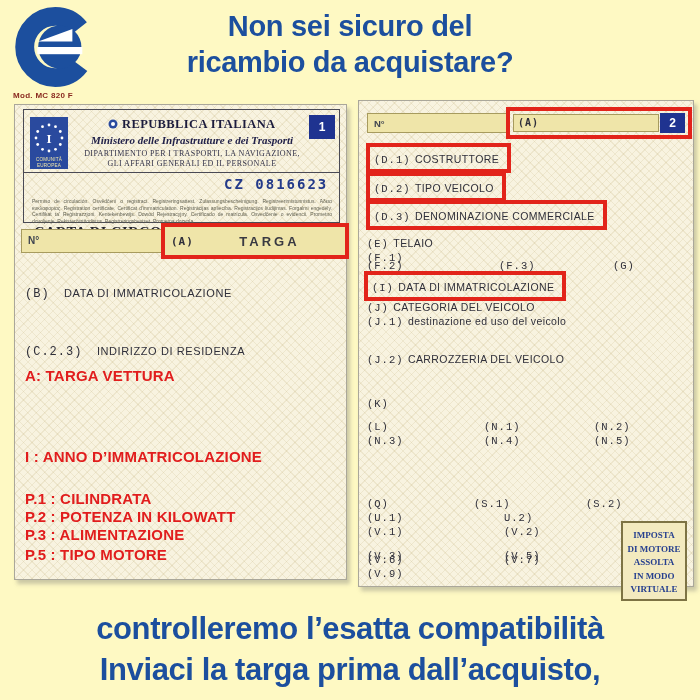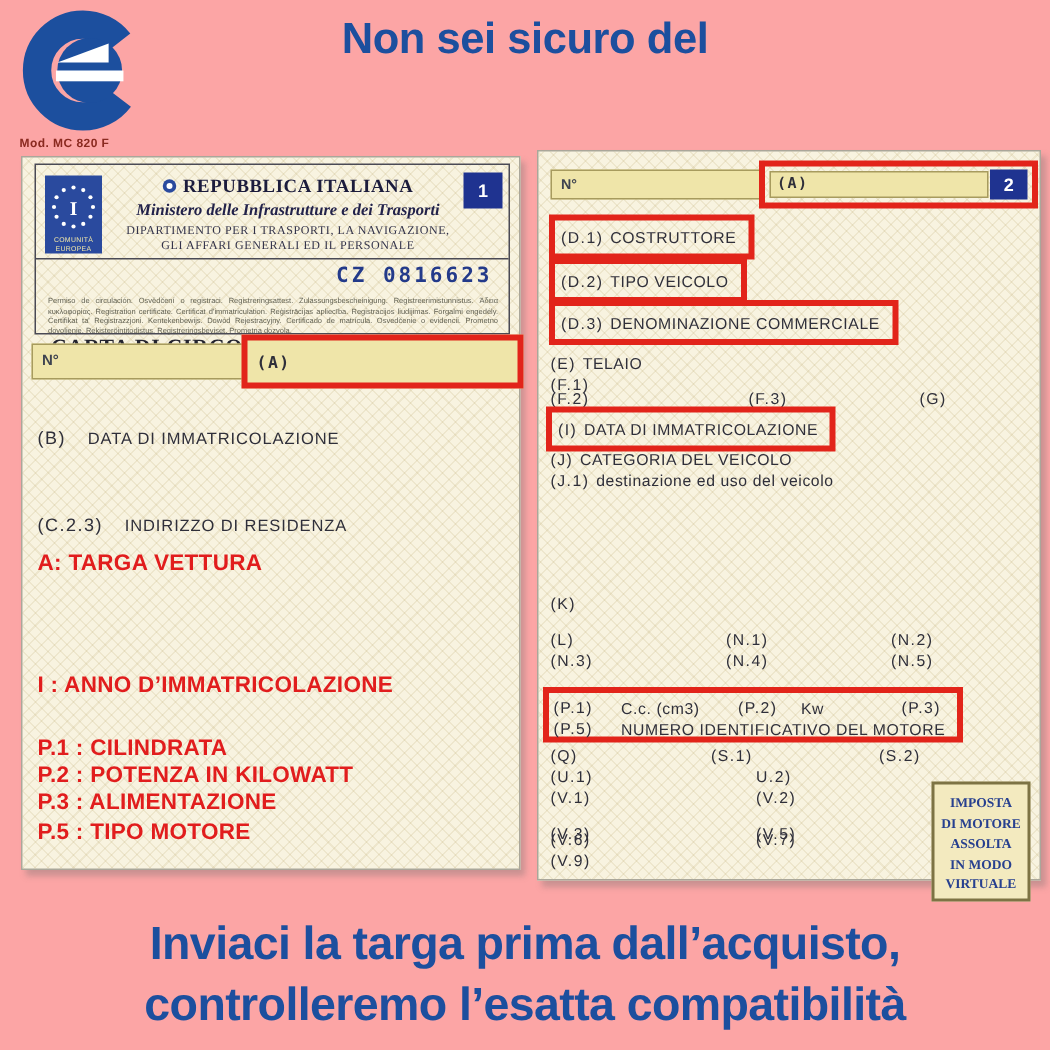--- a/index.html
+++ b/index.html
@@ -1,16 +1,16 @@
 <!DOCTYPE html>
 <html><head>
 <meta charset="utf-8">
 <style>
   html,body{margin:0;padding:0;}
-  .page{position:relative;width:700px;height:700px;background:#fca5a5;overflow:hidden;
+  .page{position:relative;width:700px;height:700px;background:#fef9c3;overflow:hidden;
         font-family:"Liberation Sans",sans-serif;}
   .abs{position:absolute;}
 
   
   .logo{position:absolute;left:10px;top:2px;width:96px;height:90px;}
   .title{position:absolute;left:0;top:8px;width:700px;text-align:center;
          color:#1c4f9e;font-size:29px;font-weight:700;line-height:36px;letter-spacing:-0.3px;}
 
   
   .panel{position:absolute;background-color:#f8f3e0;
@@ -22,21 +22,21 @@
   .doc2{left:358px;top:100px;width:334px;height:485px;overflow:visible;}
   .modlbl{position:absolute;left:13px;top:91px;font-size:8px;font-weight:700;color:#8a2a20;letter-spacing:.3px;}
 
   .yfield{background:#efe5a9;border:1px solid #a79b5e;box-sizing:border-box;}
   .redwrap{border:4px solid #e2241a;box-sizing:border-box;background:#efe5a9;}
   .redline{position:absolute;border:4px solid #e2241a;box-sizing:border-box;
            white-space:nowrap;padding:2px 8px 2px 4px;width:max-content;}
   .navybox{background:#1f3390;color:#ffffff;font-weight:700;text-align:center;
            font-size:12px;box-sizing:border-box;}
 
-  .code{font-family:Liberation Sans, sans-serif;font-size:10.5px;letter-spacing:1px;
+  .code{font-family:Liberation Mono, monospace;font-size:10.5px;letter-spacing:1px;
         color:#2f2f3a;white-space:nowrap;text-align:right;}
   .lbl{font-size:10.5px;letter-spacing:.4px;color:#2f2f3a;white-space:nowrap;}
   .lbl-lc{text-transform:none;}
   .r{position:absolute;left:8px;width:100%;height:13px;}
   .cpos{position:absolute;top:0;}
 
   
   .hdrbox{position:absolute;left:8px;top:4px;width:317px;height:114px;
           border:1px solid #4a4a55;box-sizing:border-box;}
   .euflag{position:absolute;left:6px;top:7px;width:38px;height:52px;background:#2a4a9e;}
@@ -99,20 +99,21 @@
 
   <svg class="logo" viewBox="0 0 100 100">
     <circle cx="47" cy="50" r="34" fill="none" stroke="#1c4f9e" stroke-width="21" pathLength="360" stroke-dasharray="285 75" stroke-dashoffset="-37"></circle>
     <circle cx="52" cy="50" r="24" fill="#1c4f9e"></circle>
     <polygon points="28,44 66,30 66,44" fill="#ffffff"></polygon>
     <rect x="27" y="50" width="50" height="8" fill="#ffffff"></rect>
   </svg>
 
   <div class="title">
     <div>Non sei sicuro del</div>
+    <div>ricambio da acquistare?</div>
   </div>
 
   <div class="modlbl">Mod. MC 820 F</div>
 
   <div class="panel doc1">
 
     <div class="hdrbox">
       <div class="euflag">
         <svg viewBox="0 0 38 52" width="38" height="52">
           <g fill="#ffffff">
@@ -150,20 +151,21 @@
       <div class="cartadiv"></div>
       <div class="cartatitle">CARTA DI CIRCOLAZIONE</div>
       <div class="cartanum">CZ 0816623</div>
       <div class="fineprint">Permiso de circulación. Osvědčení o registraci. Registreringsattest. Zulassungsbescheinigung. Registreerimistunnistus. Άδεια κυκλοφορίας. Registration certificate. Certificat d'immatriculation. Reģistrācijas apliecība. Registracijos liudijimas. Forgalmi engedély. Ċertifikat ta' Reġistrazzjoni. Kentekenbewijs. Dowód Rejestracyjny. Certificado de matrícula. Osvedčenie o evidencii. Prometno dovoljenje. Rekisteröintitodistus. Registreringsbeviset. Prometna dozvola.</div>
     </div>
 
     <div class="yfield abs nfield1">N°</div>
 
     <div class="redwrap abs awrap1">
       <span class="acode">(A)</span>
+      <span class="targa">TARGA</span>
     </div>
 
     <div class="drow" style="top:178px">
       <span class="code">(B)</span>
       <span class="lbl">DATA DI IMMATRICOLAZIONE</span>
     </div>
     <div class="drow" style="top:236px">
       <span class="code">(C.2.3)</span>
       <span class="lbl">INDIRIZZO DI RESIDENZA</span>
     </div>
@@ -218,44 +220,39 @@
     </div>
 
     <div class="r" style="top:196px">
       <span class="code">(J)</span>
       <span class="lbl">CATEGORIA DEL VEICOLO</span>
     </div>
     <div class="r" style="top:210px">
       <span class="code">(J.1)</span>
       <span class="lbl lbl-lc">destinazione ed uso del veicolo</span>
     </div>
+    <div class="r" style="top:248px">
+      <span class="code">(J.2)</span>
+      <span class="lbl">CARROZZERIA DEL VEICOLO</span>
+    </div>
     <div class="r" style="top:292px">
       <span class="code">(K)</span>
     </div>
 
     <div class="r" style="top:320px">
       <span class="code cpos" style="left:0">(L)</span>
       <span class="code cpos" style="left:117px">(N.1)</span>
       <span class="code cpos" style="left:227px">(N.2)</span>
     </div>
     <div class="r" style="top:334px">
       <span class="code cpos" style="left:0">(N.3)</span>
       <span class="code cpos" style="left:117px">(N.4)</span>
       <span class="code cpos" style="left:227px">(N.5)</span>
     </div>
 
-    <div class="pblock">
-      <span class="code cpos" style="left:3px;top:4px">(P.1)</span>
-      <span class="lbl  cpos" style="left:48px;top:5px">C.c. (cm3)</span>
-      <span class="code cpos" style="left:126px;top:4px">(P.2)</span>
-      <span class="lbl  cpos" style="left:168px;top:5px">Kw</span>
-      <span class="code cpos" style="left:235px;top:4px">(P.3)</span>
-      <span class="code cpos" style="left:3px;top:18px">(P.5)</span>
-      <span class="lbl  cpos" style="left:48px;top:19px">NUMERO IDENTIFICATIVO DEL MOTORE</span>
-    </div>
 
     <div class="r" style="top:397px">
       <span class="code cpos" style="left:0">(Q)</span>
       <span class="code cpos" style="left:107px">(S.1)</span>
       <span class="code cpos" style="left:219px">(S.2)</span>
     </div>
     <div class="r" style="top:411px">
       <span class="code cpos" style="left:0">(U.1)</span>
       <span class="code cpos" style="left:137px">U.2)</span>
     </div>
@@ -278,17 +275,17 @@
     <div class="stamp">
       <div>IMPOSTA</div>
       <div>DI MOTORE</div>
       <div>ASSOLTA</div>
       <div>IN MODO</div>
       <div>VIRTUALE</div>
     </div>
   </div>
 
   <div class="footer">
+    <div>controlleremo l’esatta compatibilità</div>
     <div>Inviaci la targa prima dall’acquisto,</div>
-    <div>controlleremo l’esatta compatibilità</div>
   </div>
 
 </div>
 
 </body></html>

